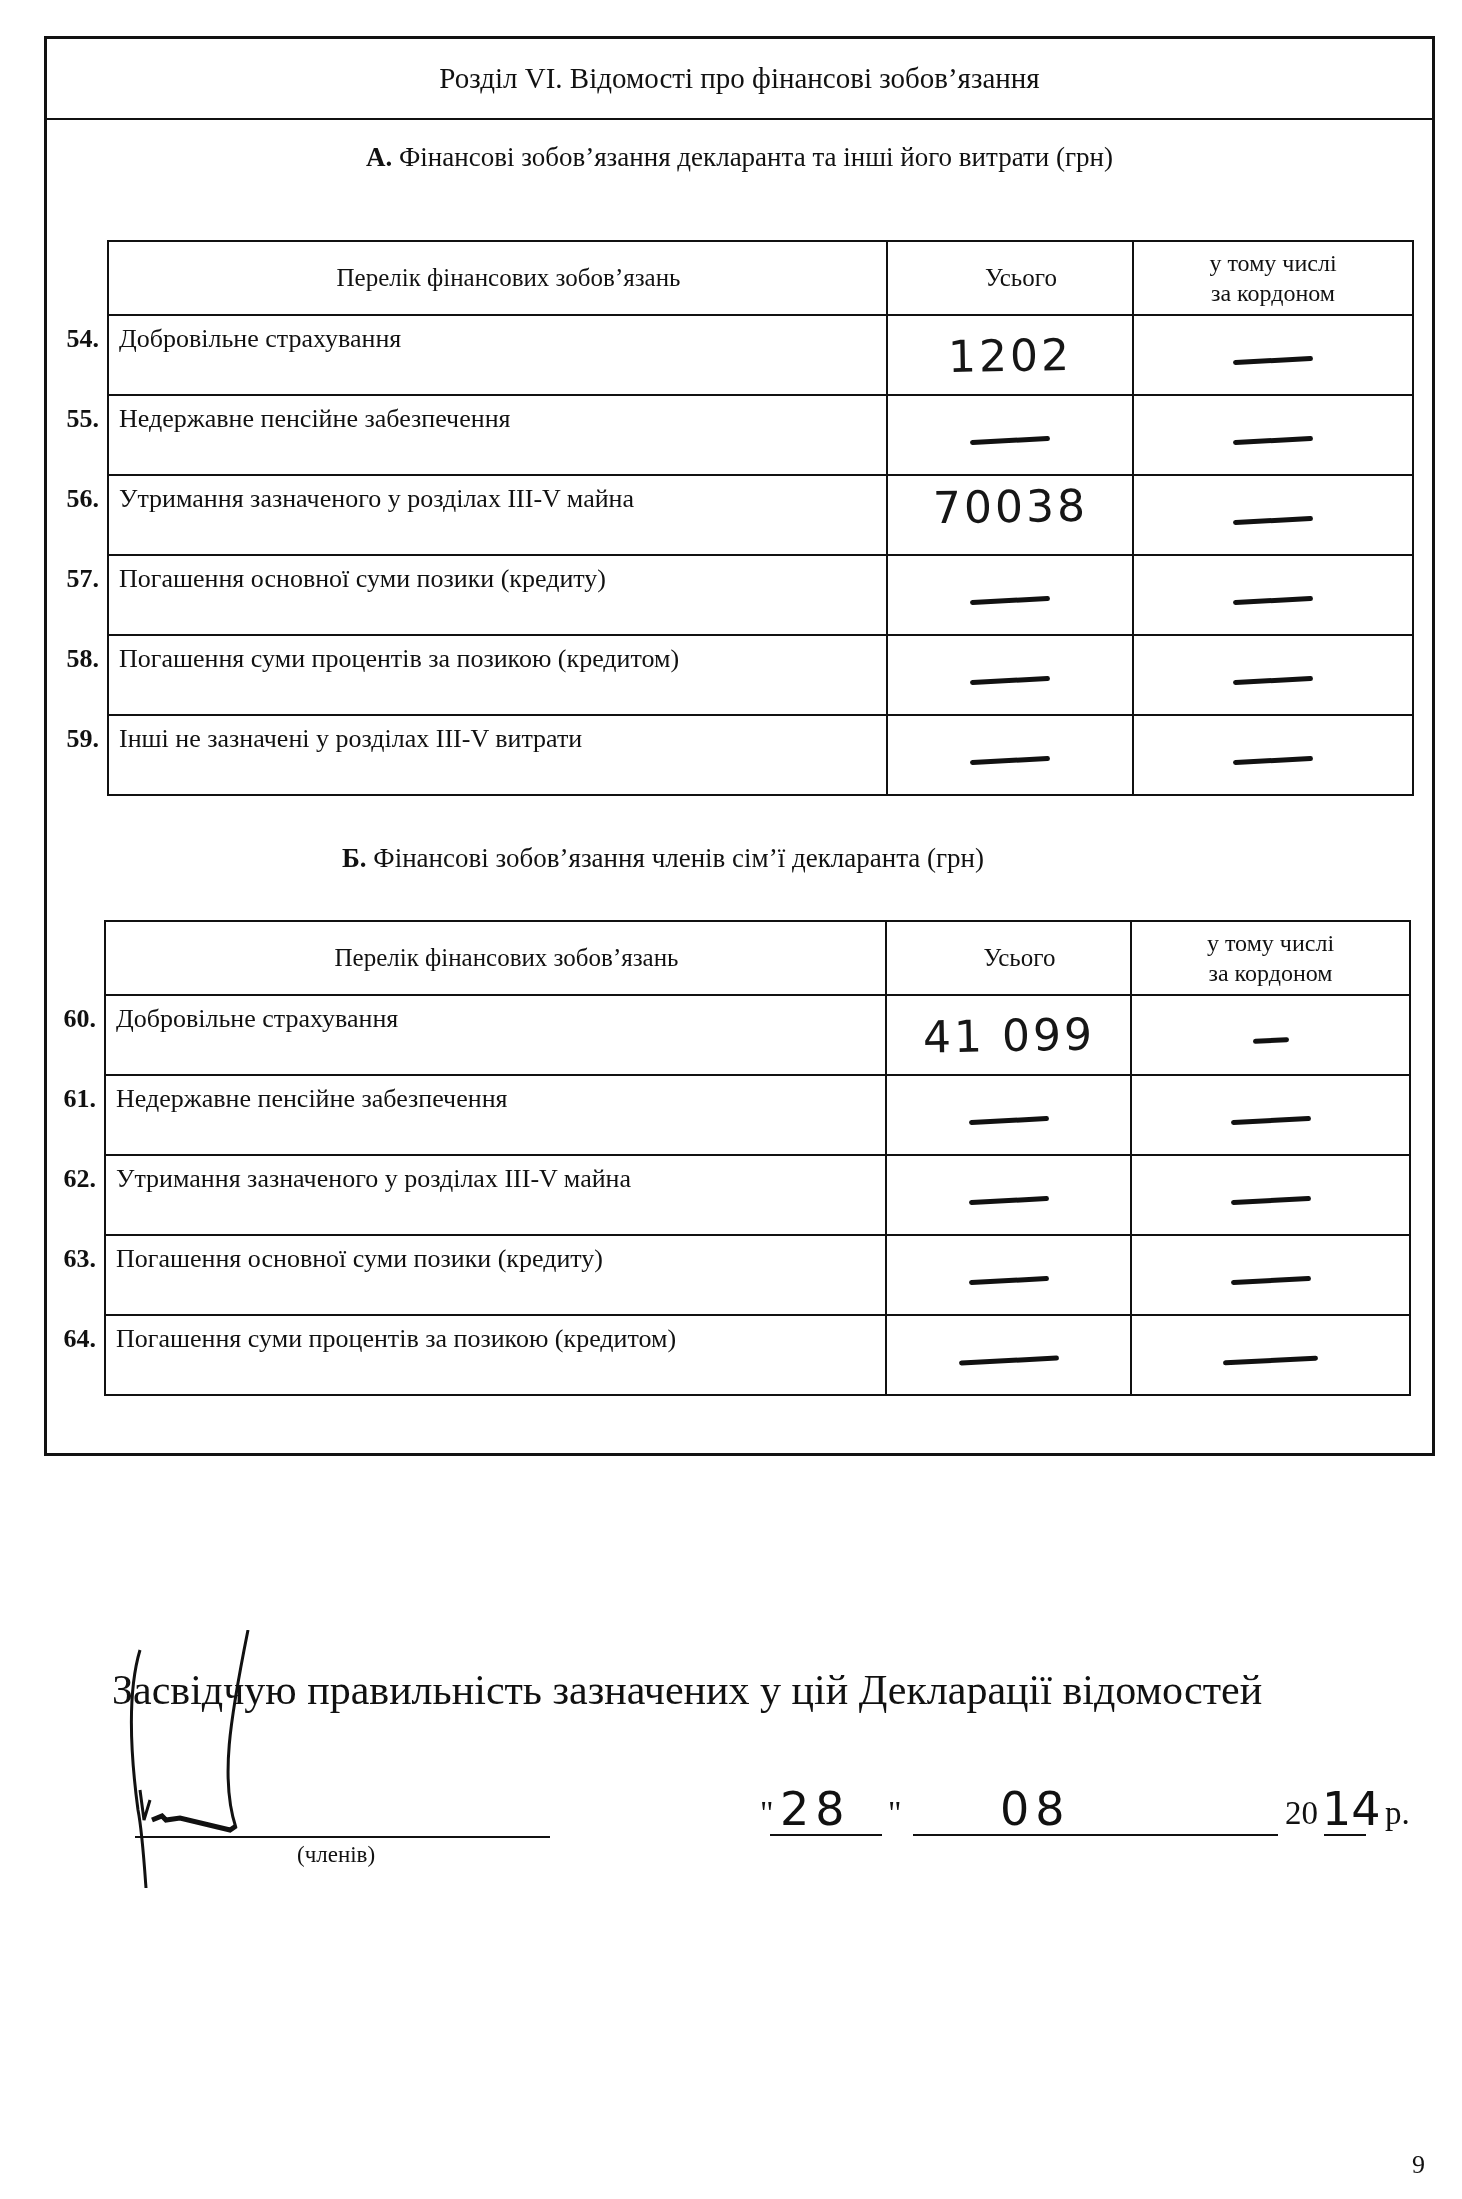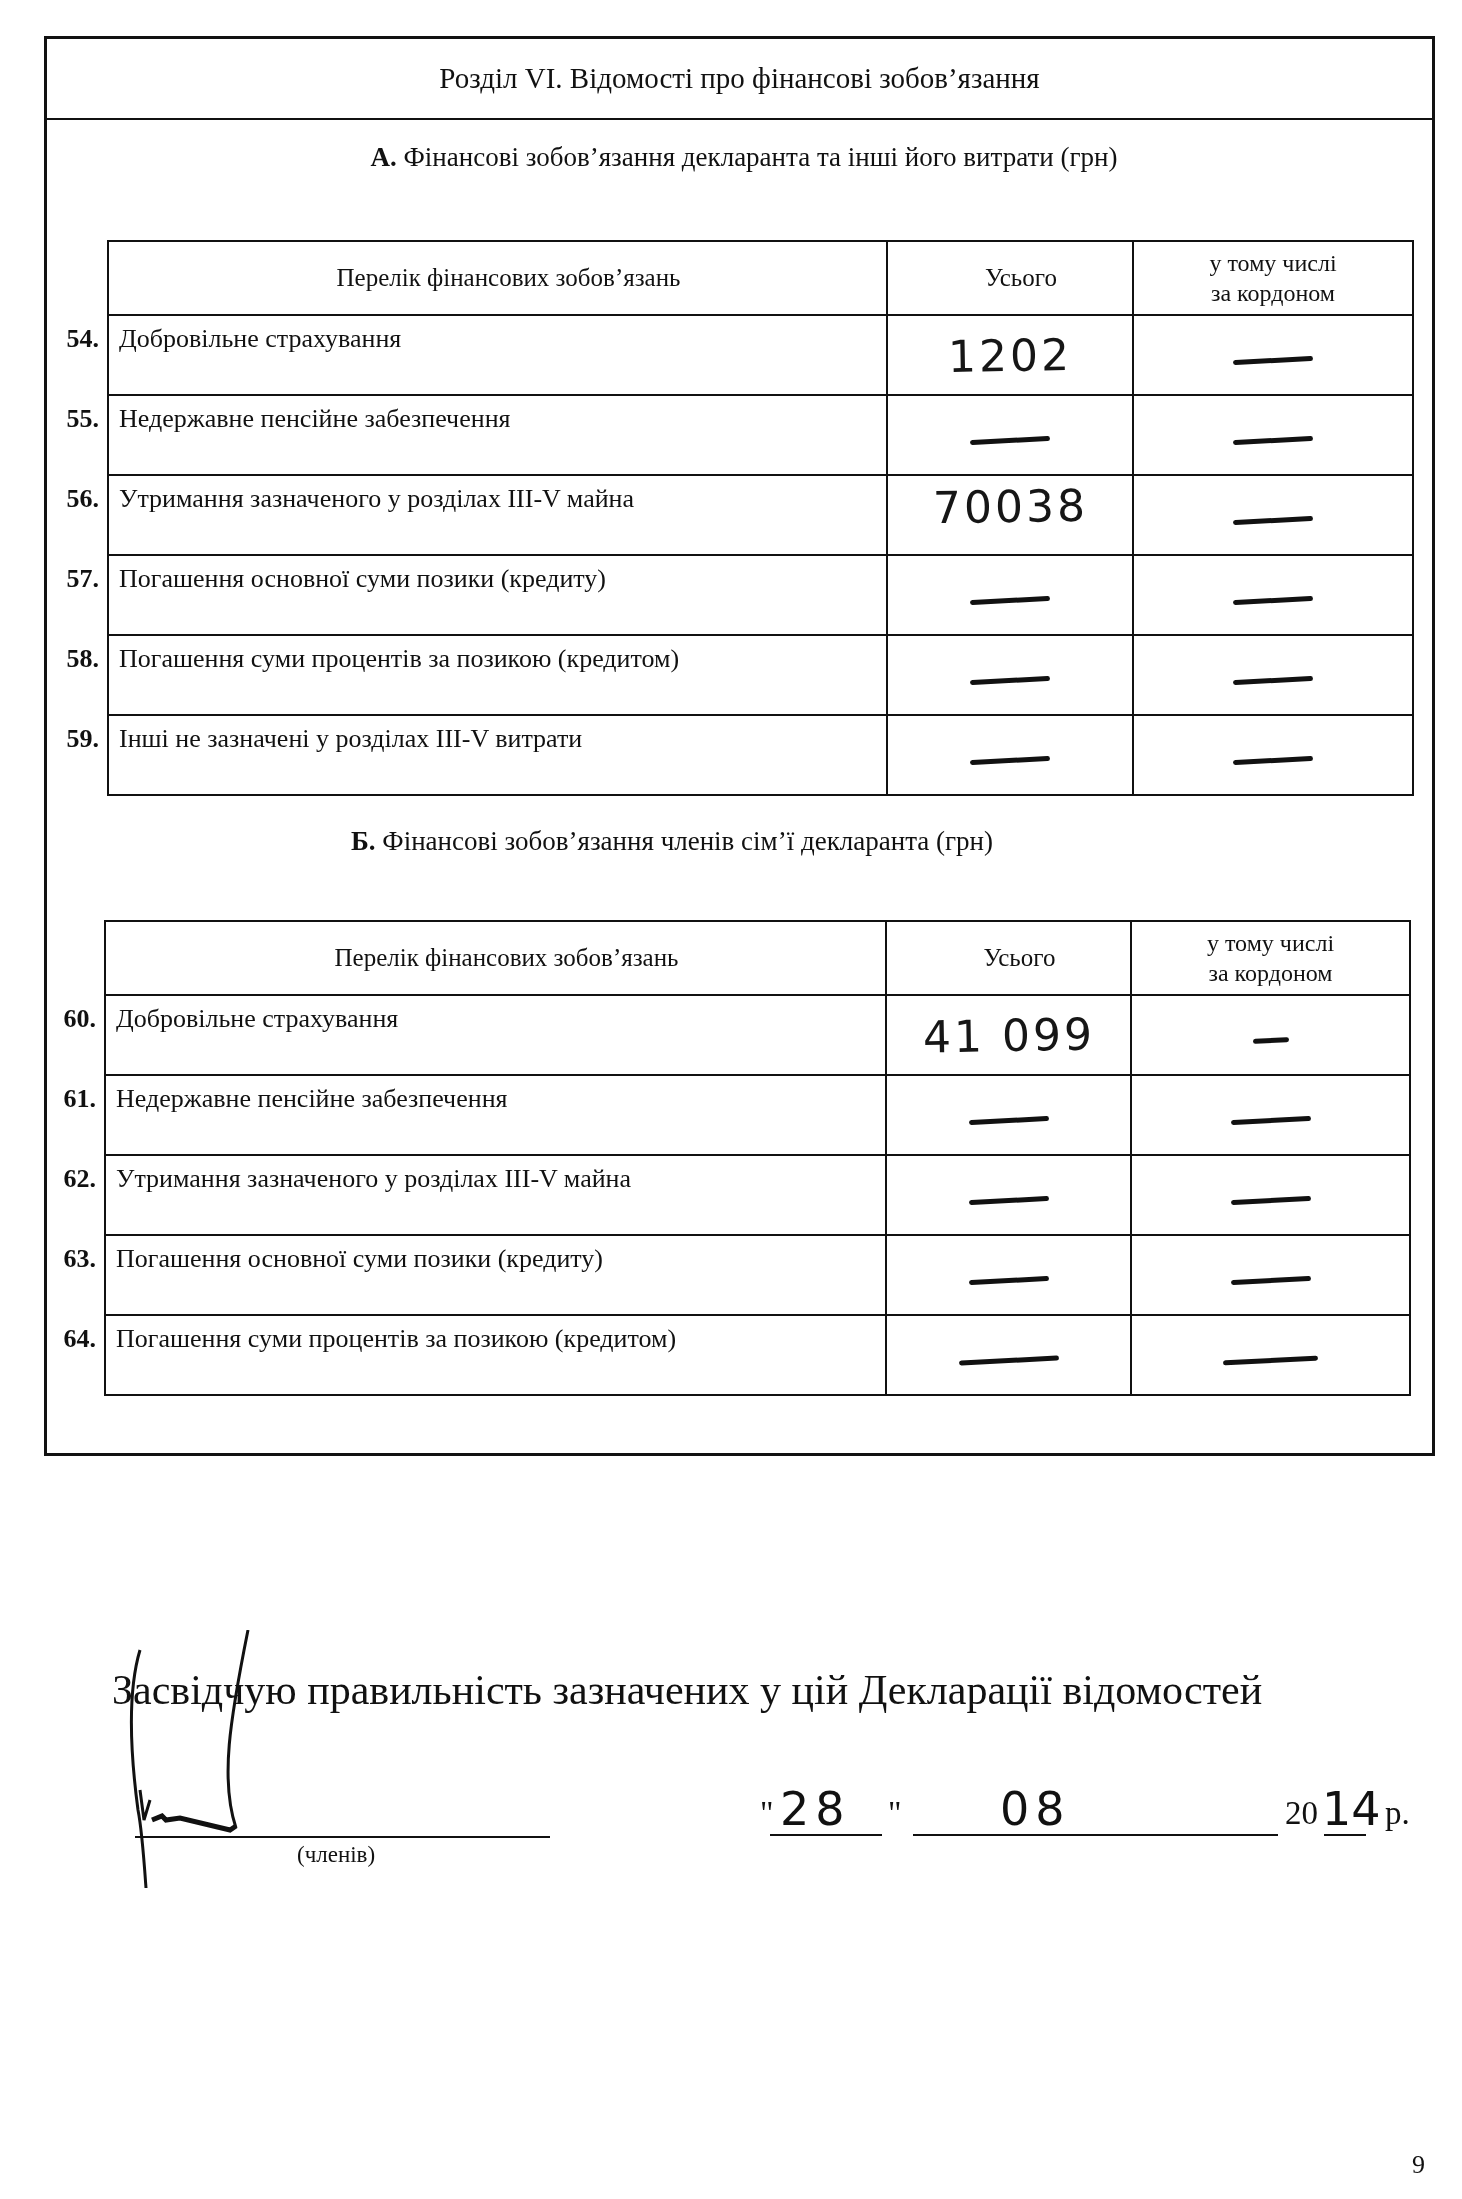--- a/index.html
+++ b/index.html
@@ -11,21 +11,21 @@
       position: absolute; left: 44px; top: 36px; width: 1391px; height: 1420px;
       border: 3px solid #111; box-sizing: border-box;
     }
     .frame-title {
       position: absolute; left: 0; top: 0; right: 0; height: 81px;
       border-bottom: 2px solid #111; box-sizing: border-box;
       display: flex; align-items: center; justify-content: center;
       font-weight: normal; font-size: 29px;
     }
     .sec-title {
-      position: absolute; left: 0; right: 0; text-align: center; font-size: 27px; padding-left: 9px;
+      position: absolute; left: 0; right: 0; text-align: center; font-size: 27px;
     }
     .sec-title b { font-weight: bold; }
     table.ob {
       position: absolute; border-collapse: collapse; table-layout: fixed;
       font-size: 26px;
     }
     table.ob td, table.ob th {
       border: 2px solid #111; padding: 0; box-sizing: border-box;
     }
     table.ob th { font-weight: normal; height: 74px; text-align: center; vertical-align: middle; }
@@ -120,21 +120,21 @@
       <td class="val"><span class="dash"></span></td>
     </tr>
     <tr>
       <td class="name"><span class="rownum">59.</span><span>Інші не зазначені у розділах III-V витрати</span></td>
       <td class="val"><span class="dash"></span></td>
       <td class="val"><span class="dash"></span></td>
     </tr>
   </tbody>
 </table>
 
-<div class="sec-title" style="top:826px; left:44px; width:1238px;">
+<div class="sec-title" style="top:843px; left:44px; width:1238px;">
   <b>Б.</b>
   <span>Фінансові зобов’язання членів сім’ї декларанта (грн)</span>
 </div>
 
 <table class="ob" style="left:104px; top:920px; width:1305px;">
   <colgroup>
       <col style="width:781px">
       <col style="width:245px">
       <col style="width:279px">
     </colgroup>

